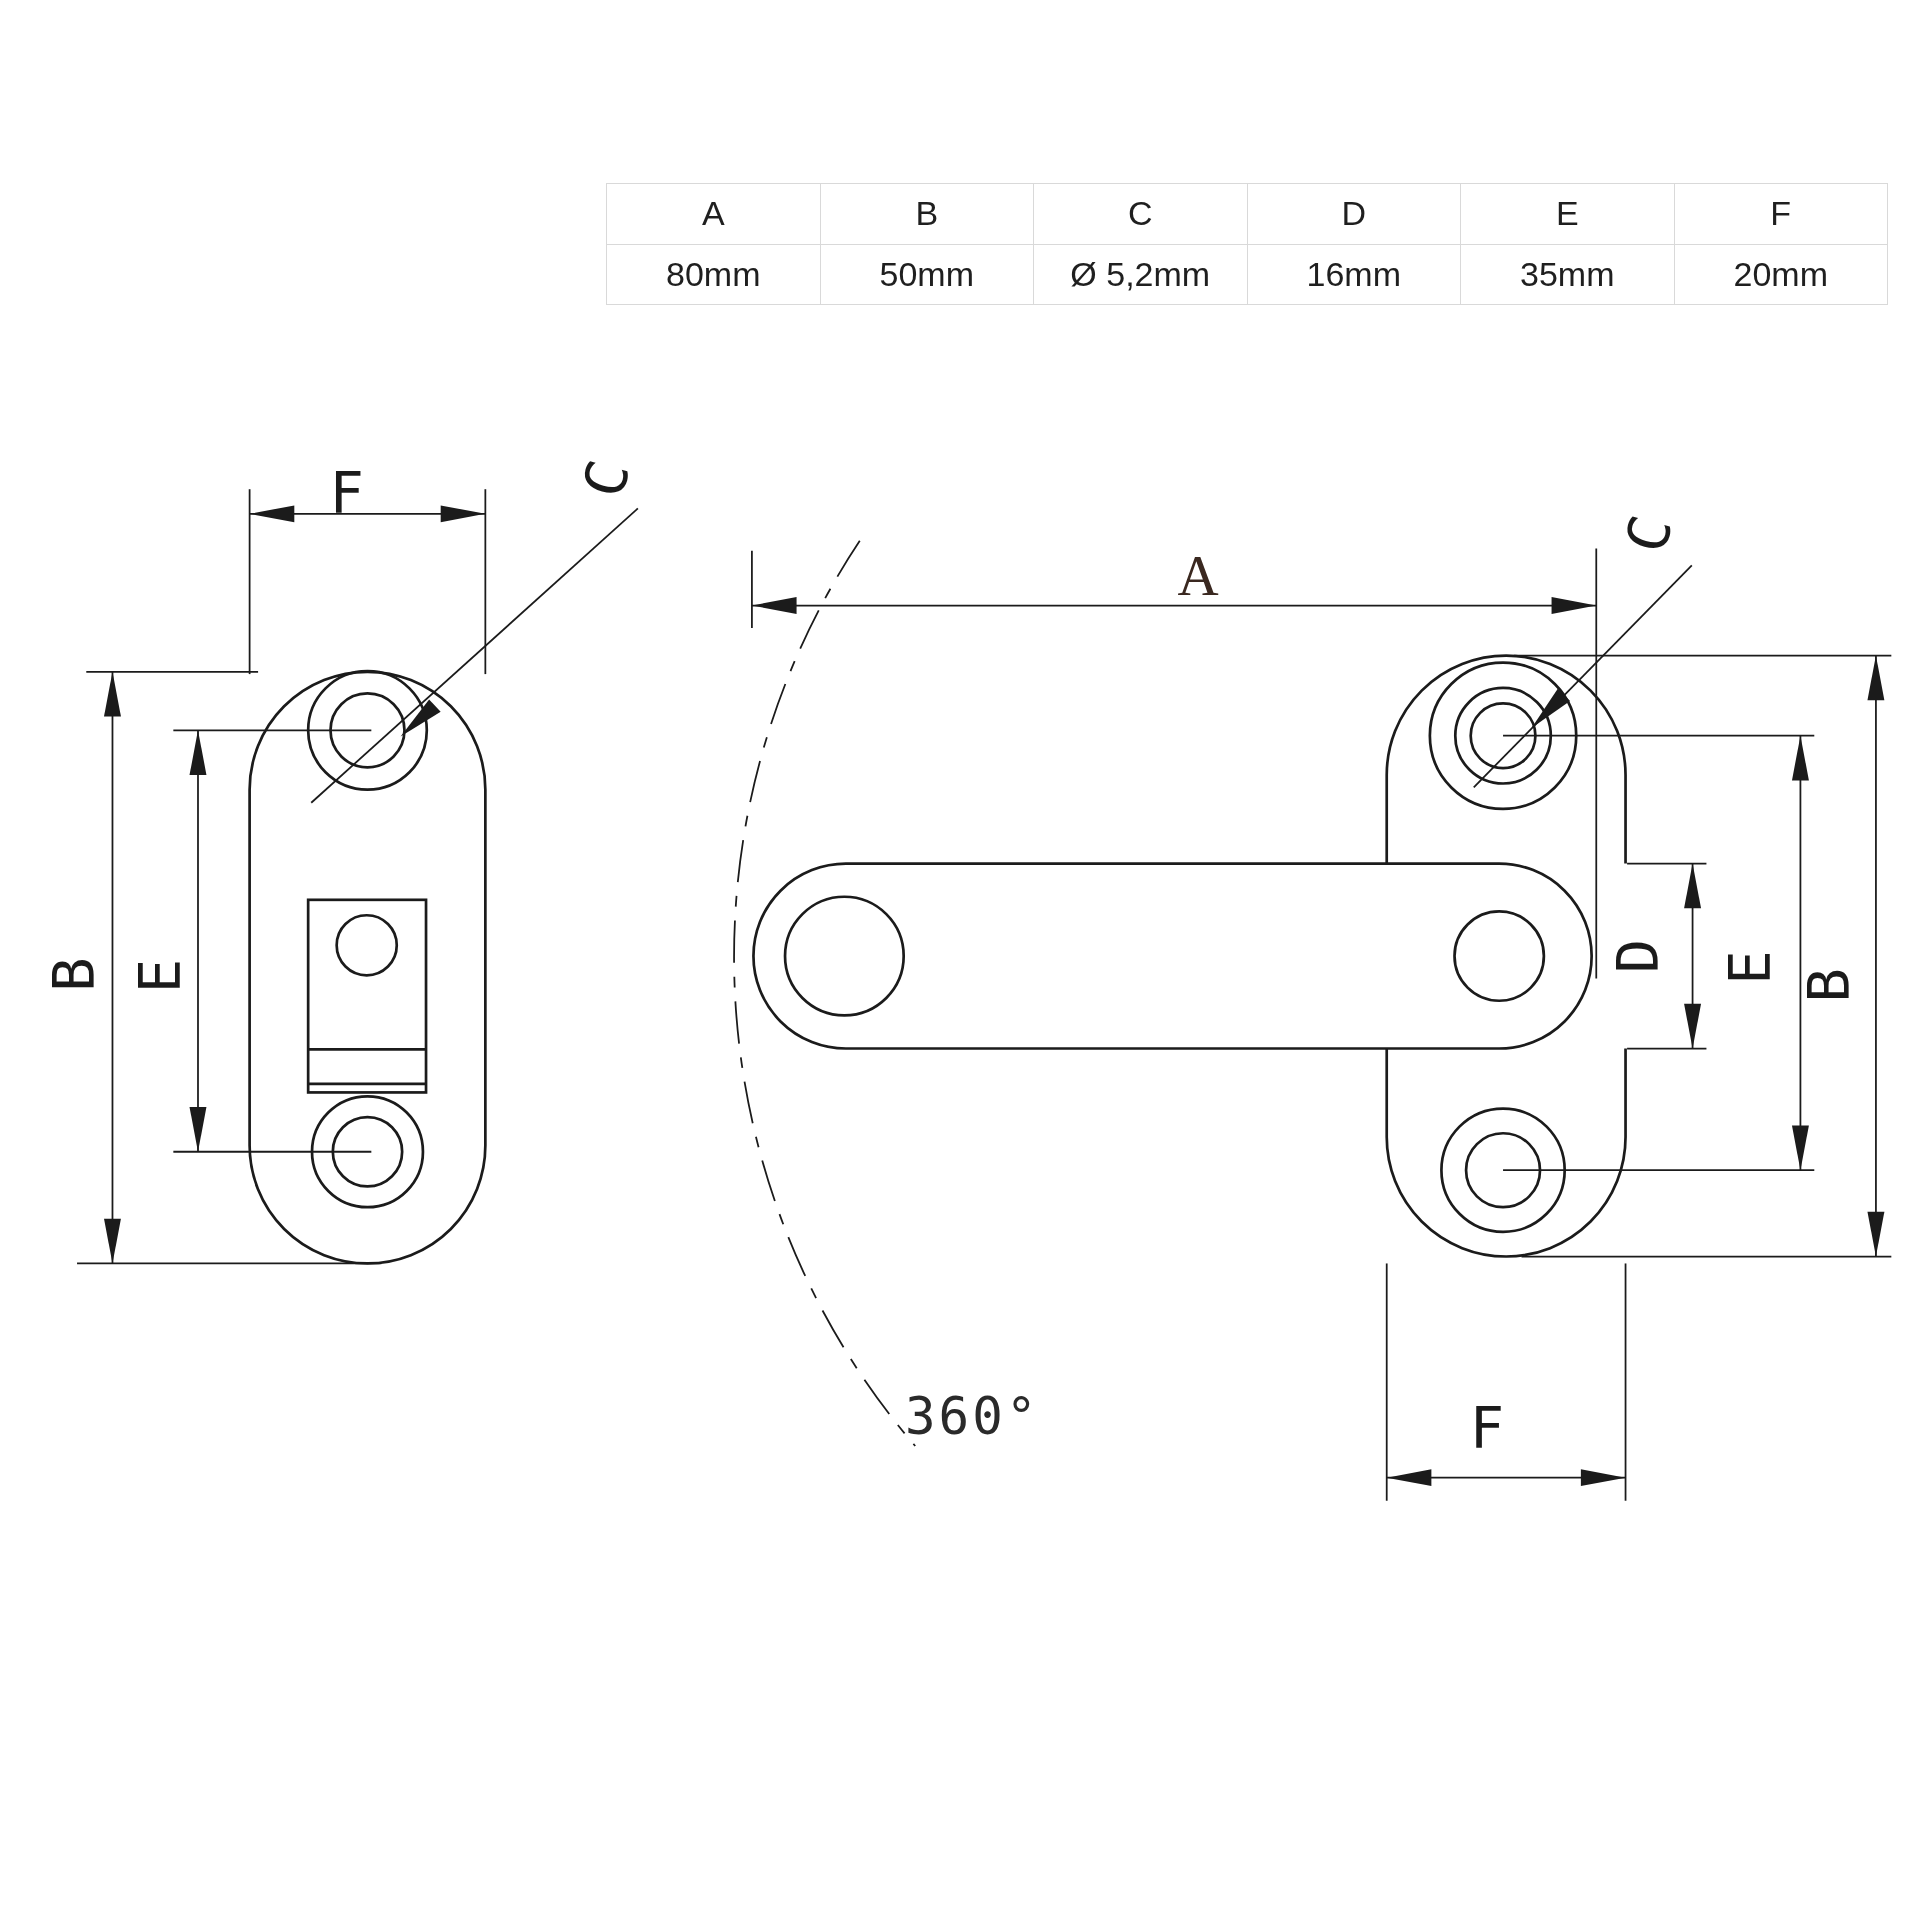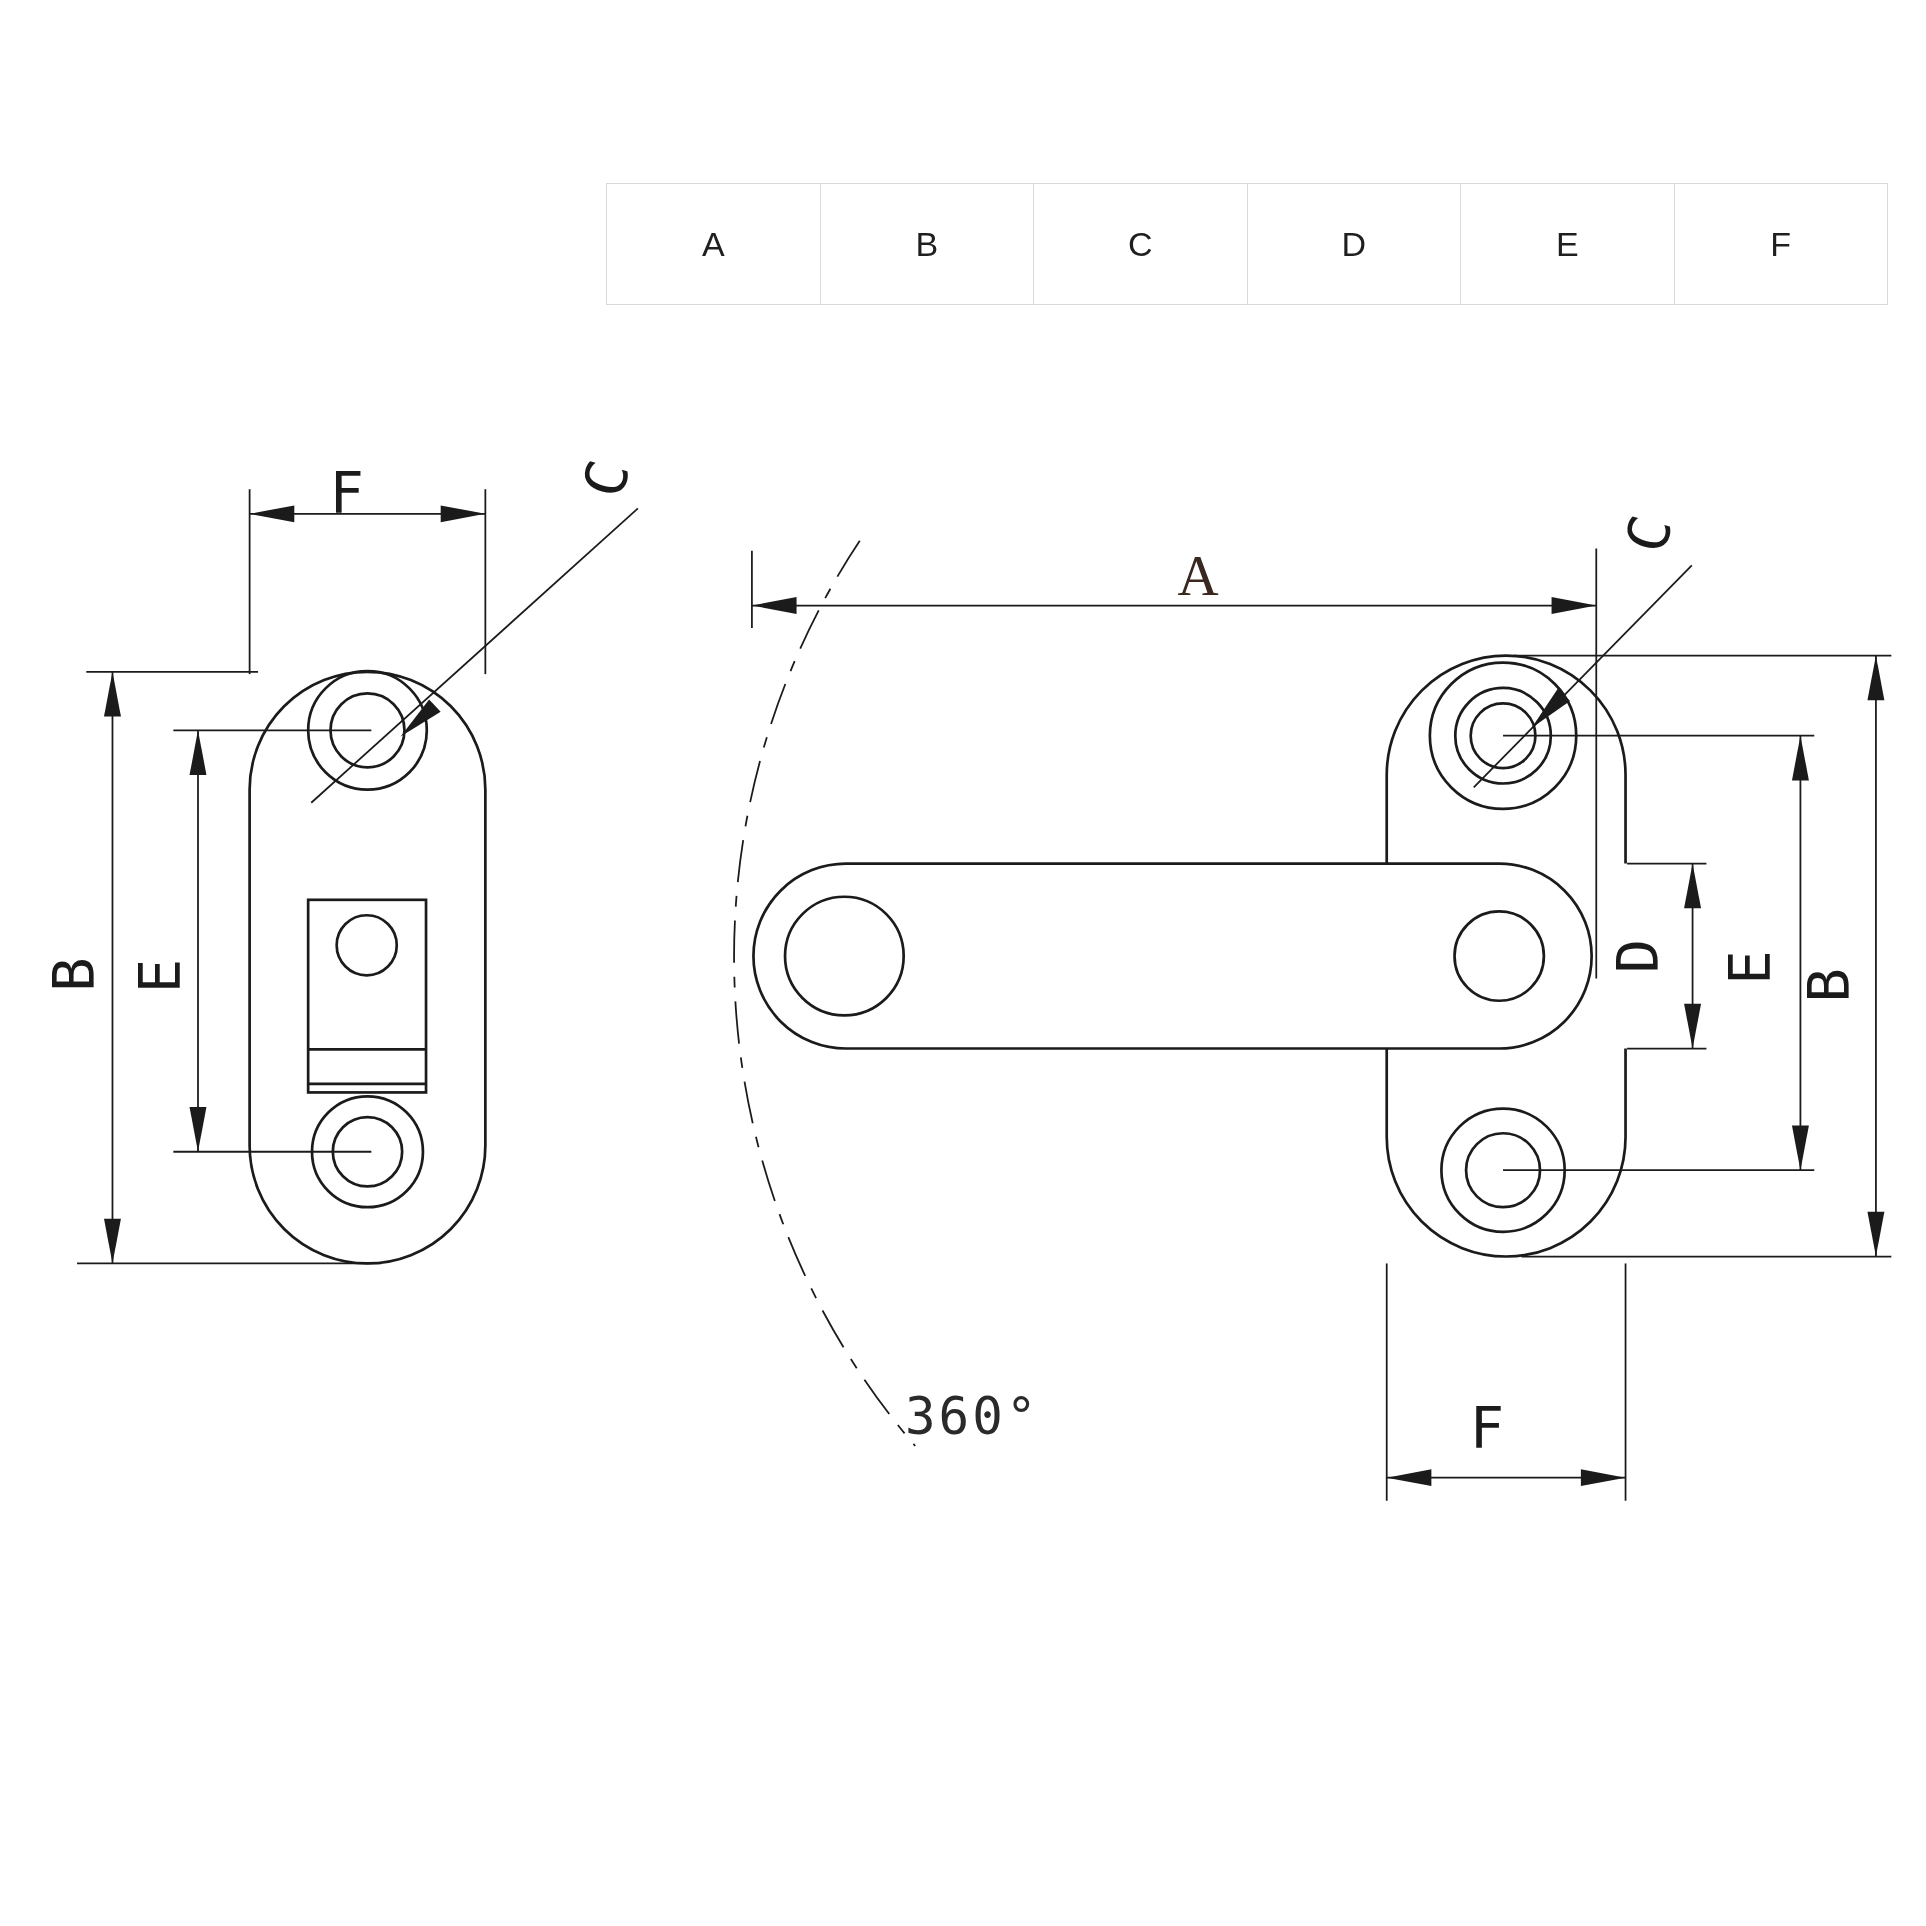--- a/index.html
+++ b/index.html
@@ -33,20 +33,28 @@
 
   <table id="dim-table">
     <tbody>
         <tr>
       <td>A</td>
       <td>B</td>
       <td>C</td>
       <td>D</td>
       <td>E</td>
       <td>F</td>
+    </tr>
+    <tr>
+      <td>80mm</td>
+      <td>50mm</td>
+      <td>Ø 5,2mm</td>
+      <td>16mm</td>
+      <td>35mm</td>
+      <td>20mm</td>
     </tr>
   </tbody>
     </table>
 
   <svg viewBox="0 0 2500 2500" width="1926" height="1926">
 
     <g>
 
       <path class="outline" d="M 324,1487 L 324,1025 A 153 153 0 0 1 630,1025 L 630,1487 A 153 153 0 0 1 324,1487 Z"></path>
 

